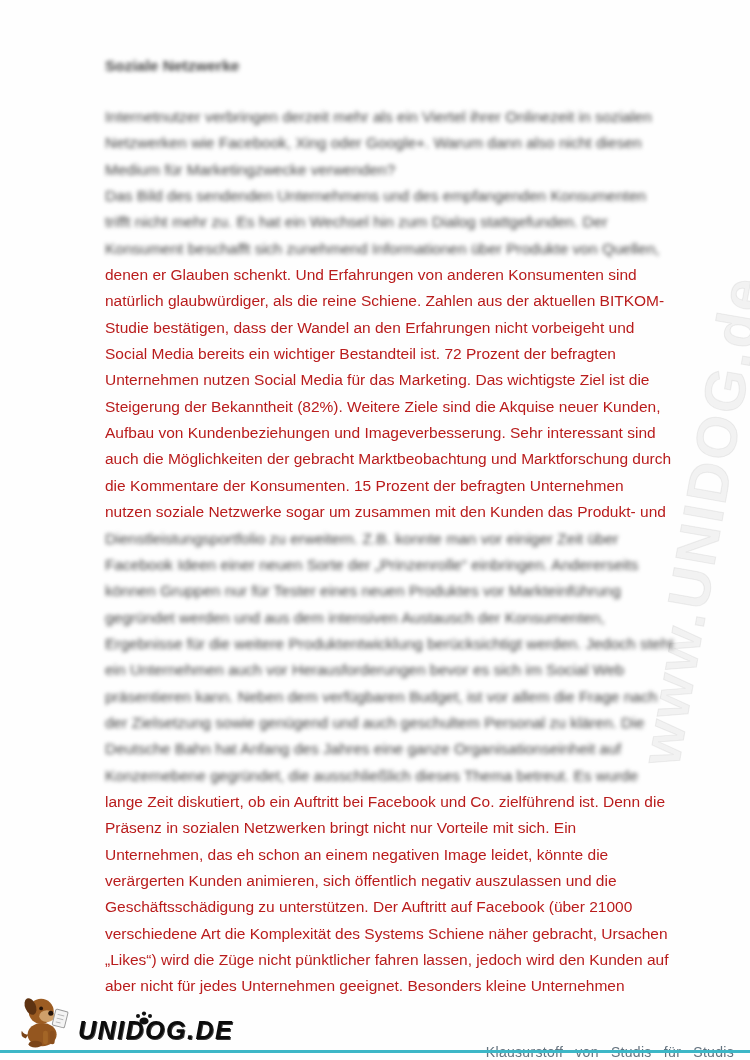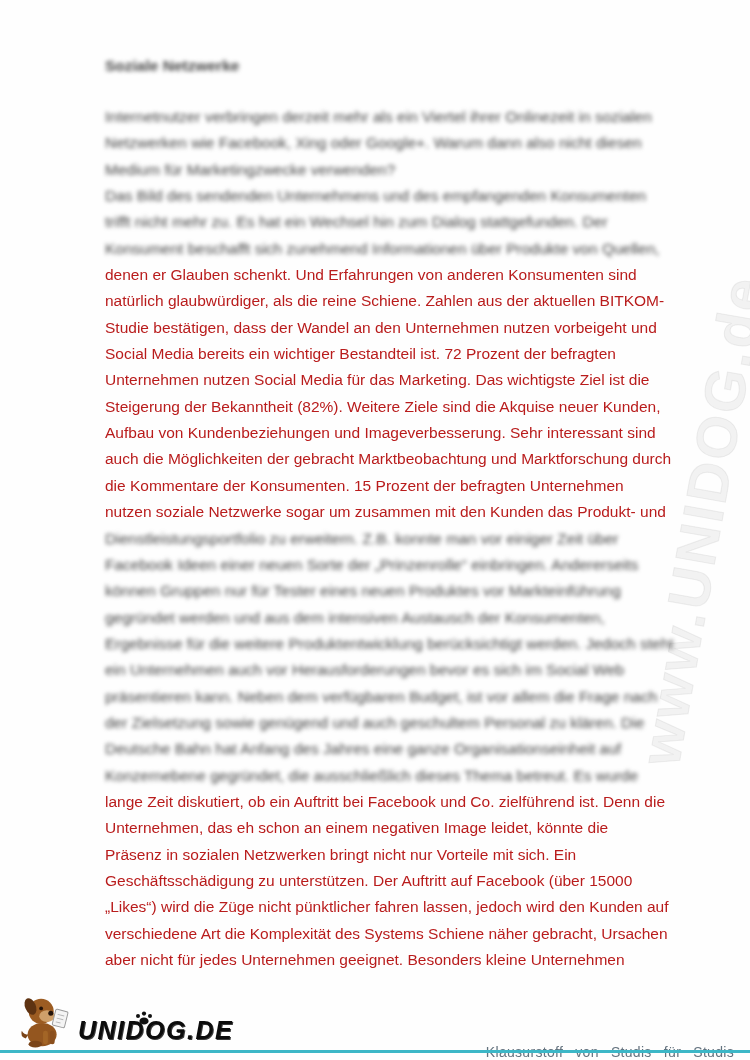--- a/index.html
+++ b/index.html
@@ -66,44 +66,45 @@
     <h1 class="doc-title blur">Soziale Netzwerke</h1>
     <div>
         <div class="line blur">Internetnutzer verbringen derzeit mehr als ein Viertel ihrer Onlinezeit in sozialen</div>
         <div class="line blur">Netzwerken wie Facebook, Xing oder Google+. Warum dann also nicht diesen</div>
         <div class="line blur">Medium für Marketingzwecke verwenden?</div>
         <div class="line blur">Das Bild des sendenden Unternehmens und des empfangenden Konsumenten</div>
         <div class="line blur">trifft nicht mehr zu. Es hat ein Wechsel hin zum Dialog stattgefunden. Der</div>
         <div class="line blur">Konsument beschafft sich zunehmend Informationen über Produkte von Quellen,</div>
         <div class="line">denen er Glauben schenkt. Und Erfahrungen von anderen Konsumenten sind</div>
         <div class="line">natürlich glaubwürdiger, als die reine Schiene. Zahlen aus der aktuellen BITKOM-</div>
-        <div class="line">Studie bestätigen, dass der Wandel an den Unternehmen nutzen vorbeigeht und</div>
+        <div class="line">Studie bestätigen, dass der Wandel an den Erfahrungen nicht vorbeigeht und</div>
         <div class="line">Social Media bereits ein wichtiger Bestandteil ist. 72 Prozent der befragten</div>
         <div class="line">Unternehmen nutzen Social Media für das Marketing. Das wichtigste Ziel ist die</div>
         <div class="line">Steigerung der Bekanntheit (82%). Weitere Ziele sind die Akquise neuer Kunden,</div>
         <div class="line">Aufbau von Kundenbeziehungen und Imageverbesserung. Sehr interessant sind</div>
         <div class="line">auch die Möglichkeiten der gebracht Marktbeobachtung und Marktforschung durch</div>
         <div class="line">die Kommentare der Konsumenten. 15 Prozent der befragten Unternehmen</div>
         <div class="line">nutzen soziale Netzwerke sogar um zusammen mit den Kunden das Produkt- und</div>
         <div class="line blur">Dienstleistungsportfolio zu erweitern. Z.B. konnte man vor einiger Zeit über</div>
         <div class="line blur">Facebook Ideen einer neuen Sorte der „Prinzenrolle“ einbringen. Andererseits</div>
         <div class="line blur">können Gruppen nur für Tester eines neuen Produktes vor Markteinführung</div>
         <div class="line blur">gegründet werden und aus dem intensiven Austausch der Konsumenten,</div>
         <div class="line blur">Ergebnisse für die weitere Produktentwicklung berücksichtigt werden. Jedoch steht</div>
         <div class="line blur">ein Unternehmen auch vor Herausforderungen bevor es sich im Social Web</div>
         <div class="line blur">präsentieren kann. Neben dem verfügbaren Budget, ist vor allem die Frage nach</div>
         <div class="line blur">der Zielsetzung sowie genügend und auch geschultem Personal zu klären. Die</div>
         <div class="line blur">Deutsche Bahn hat Anfang des Jahres eine ganze Organisationseinheit auf</div>
         <div class="line blur">Konzernebene gegründet, die ausschließlich dieses Thema betreut. Es wurde</div>
         <div class="line">lange Zeit diskutiert, ob ein Auftritt bei Facebook und Co. zielführend ist. Denn die</div>
+        <div class="line">Präsenz in sozialen Netzwerken bringt nicht nur Vorteile mit sich. Ein</div>
         <div class="line">Unternehmen, das eh schon an einem negativen Image leidet, könnte die</div>
-        <div class="line">Präsenz in sozialen Netzwerken bringt nicht nur Vorteile mit sich. Ein</div>
-        <div class="line">Geschäftsschädigung zu unterstützen. Der Auftritt auf Facebook (über 15000</div>
+        <div class="line">verärgerten Kunden animieren, sich öffentlich negativ auszulassen und die</div>
+        <div class="line">Geschäftsschädigung zu unterstützen. Der Auftritt auf Facebook (über 21000</div>
+        <div class="line">verschiedene Art die Komplexität des Systems Schiene näher gebracht, Ursachen</div>
         <div class="line">„Likes“) wird die Züge nicht pünktlicher fahren lassen, jedoch wird den Kunden auf</div>
-        <div class="line">verschiedene Art die Komplexität des Systems Schiene näher gebracht, Ursachen</div>
         <div class="line">aber nicht für jedes Unternehmen geeignet. Besonders kleine Unternehmen</div>
       </div>
   </div>
 
   <div class="logo">
     <span>
       <svg width="58" height="58" viewBox="0 0 60 60">
 
         <path d="M10 48 Q4 46 6 40 Q8 44 13 44 Z" fill="#7a4418"></path>
 

